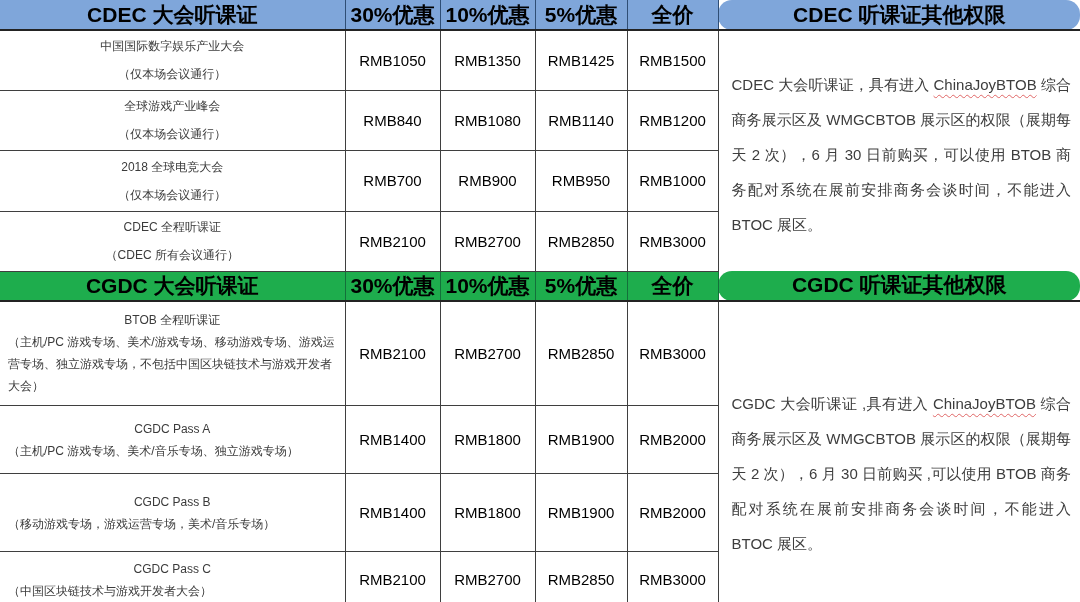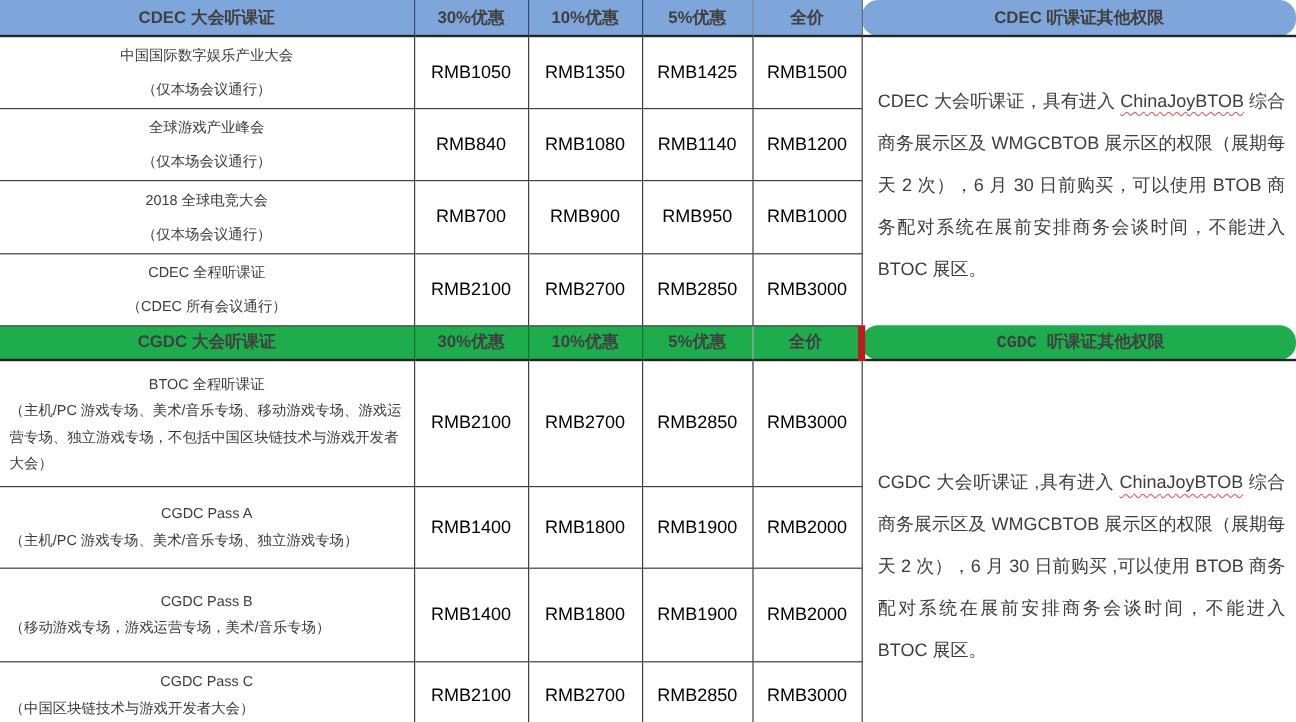--- a/index.html
+++ b/index.html
@@ -9,26 +9,26 @@
     color:#3b3b3b;
     -webkit-font-smoothing:antialiased;
   }
   table.pricing{
     border-collapse:collapse;table-layout:fixed;width:1080px;
   }
   td{padding:0;vertical-align:middle;overflow:hidden;
      border-right:1px solid #3f3f3f;border-bottom:1px solid #3f3f3f;}
   td.rights{border-right:none;border-radius:14px;}
   
-  tr.hdr td{color:#404040;font-weight:bold;font-size:14px;text-align:center;
+  tr.hdr td{color:#000000;font-weight:bold;font-size:21px;text-align:center;
             border-bottom:2px solid #232323;}
   tr.hdr-blue td{background:#7fa6da;border-right-color:#2f4e75;}
   tr.hdr-blue td.rights{border-right:none;border-left:1px solid #2f4e75;}
   tr.hdr-green td{background:#1ead4d;border-right-color:#13703a;}
-  tr.hdr-green td.rights{border-right:none;border-left:6px solid #b91c1c;font-family:Liberation Mono, monospace;}
+  tr.hdr-green td.rights{border-right:none;border-left:1px solid #b91c1c;}
   
   td.name{text-align:center;font-size:12px;}
   td.name .title{line-height:28px;}
   td.name .desc{line-height:28px;}
   .cgdc-row td.name .title{line-height:22px;}
   .cgdc-row td.name .desc{line-height:22px;text-align:left;padding:0 6px 0 8px;}
   
   td.price{text-align:center;font-size:15px;color:#000000;}
   
   td.note-cell{vertical-align:middle;text-align:justify;
@@ -118,22 +118,22 @@
     <td>CGDC 大会听课证</td>
     <td>30%优惠</td>
     <td>10%优惠</td>
     <td>5%优惠</td>
     <td>全价</td>
     <td class="rights">CGDC 听课证其他权限</td>
   </tr>
 
   <tr class="cgdc-row h105">
     <td class="name">
-      <div class="title">BTOC 全程听课证</div>
-      <div class="desc">（主机/PC 游戏专场、美术/音乐专场、移动游戏专场、游戏运营专场、独立游戏专场，不包括中国区块链技术与游戏开发者大会）</div>
+      <div class="title">BTOB 全程听课证</div>
+      <div class="desc">（主机/PC 游戏专场、美术/游戏专场、移动游戏专场、游戏运营专场、独立游戏专场，不包括中国区块链技术与游戏开发者大会）</div>
     </td>
     <td class="price">RMB2100</td>
     <td class="price">RMB2700</td>
     <td class="price">RMB2850</td>
     <td class="price">RMB3000</td>
     <td class="rights note-cell cgdc-note" rowspan="4">
       <span>CGDC 大会听课证 ,具有进入 </span><span class="squiggle">ChinaJoyBTOB</span><span> 综合商务展示区及 WMGCBTOB 展示区的权限（展期每天 2 次），6 月 30 日前购买 ,可以使用 BTOB 商务配对系统在展前安排商务会谈时间，不能进入 BTOC 展区。</span>
     </td>
   </tr>
 

